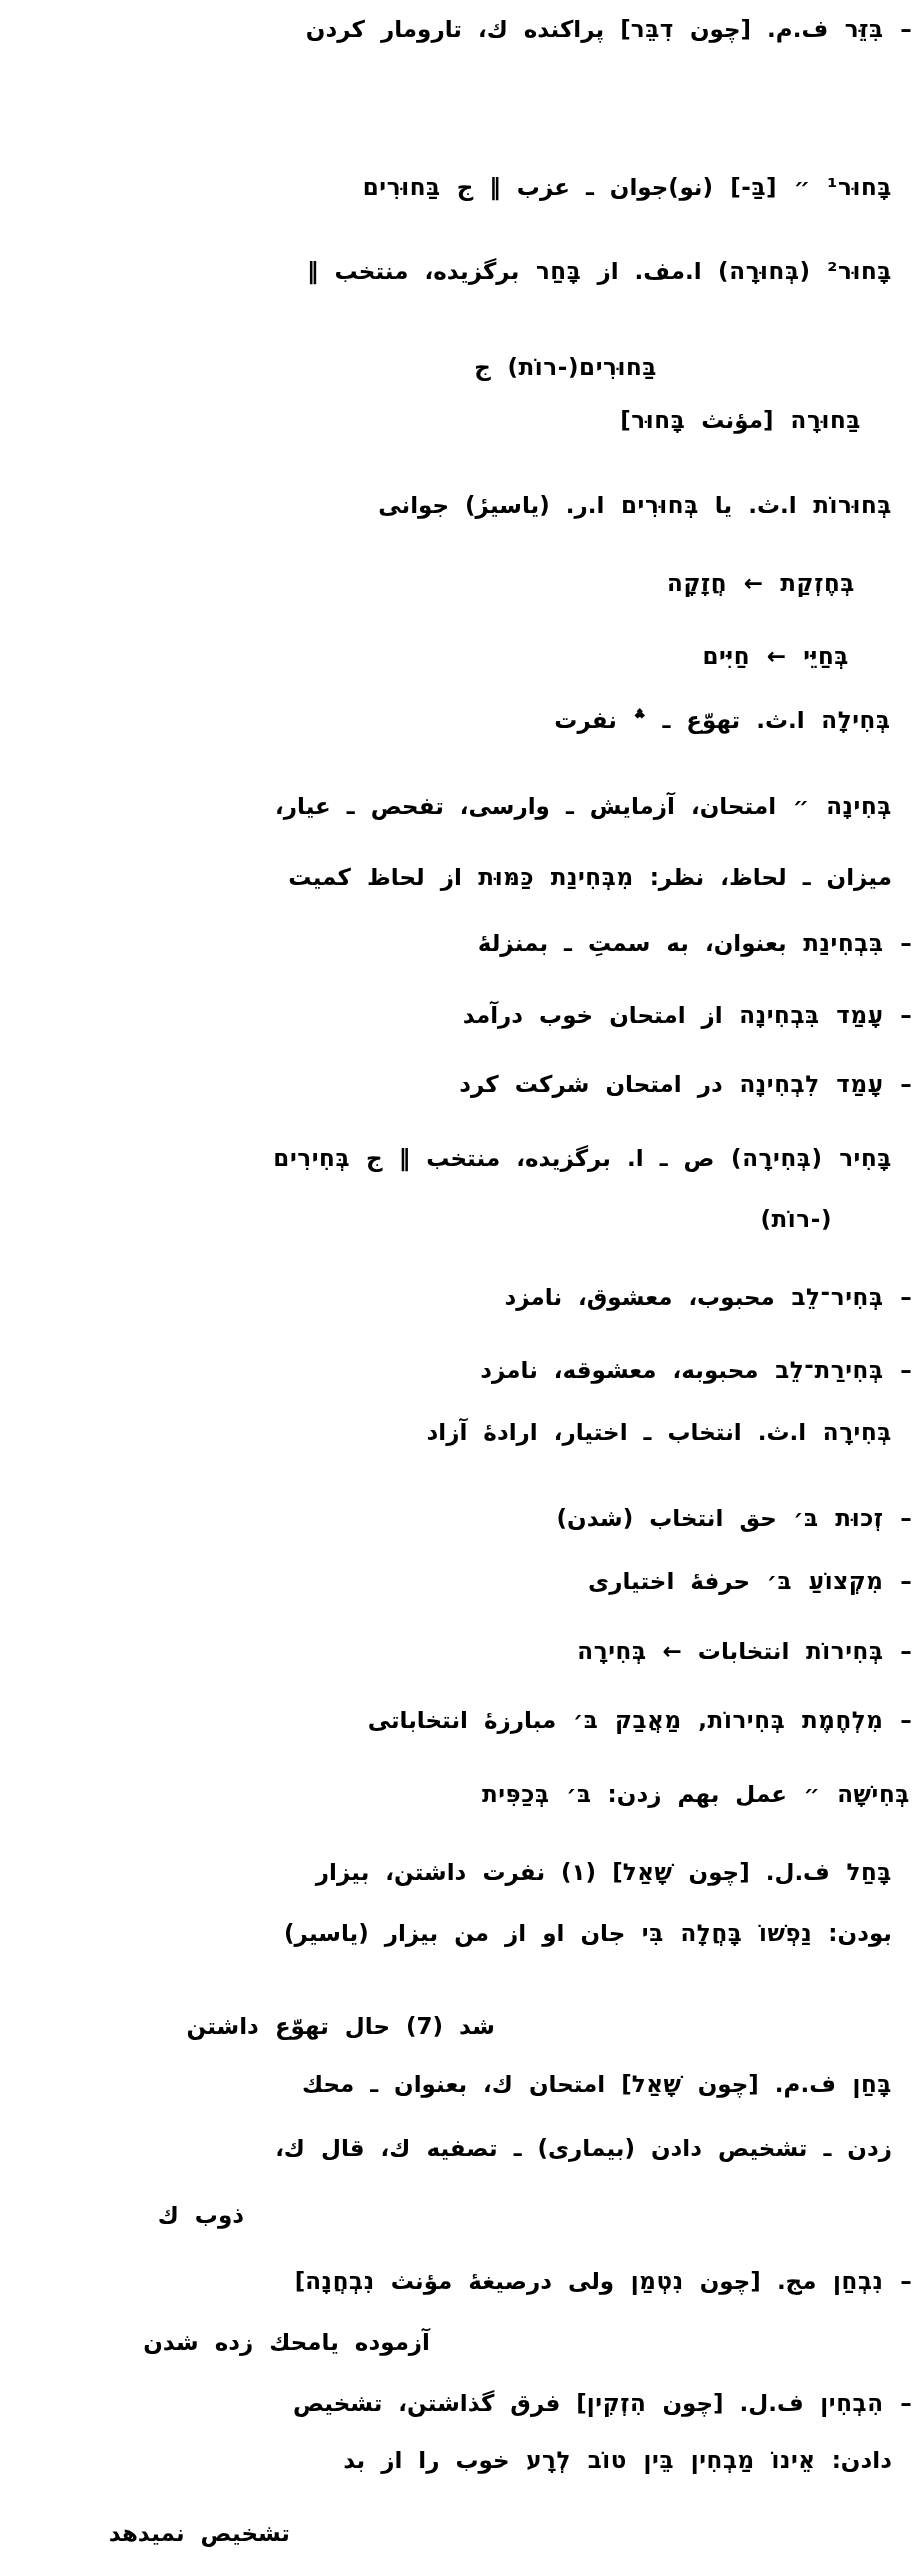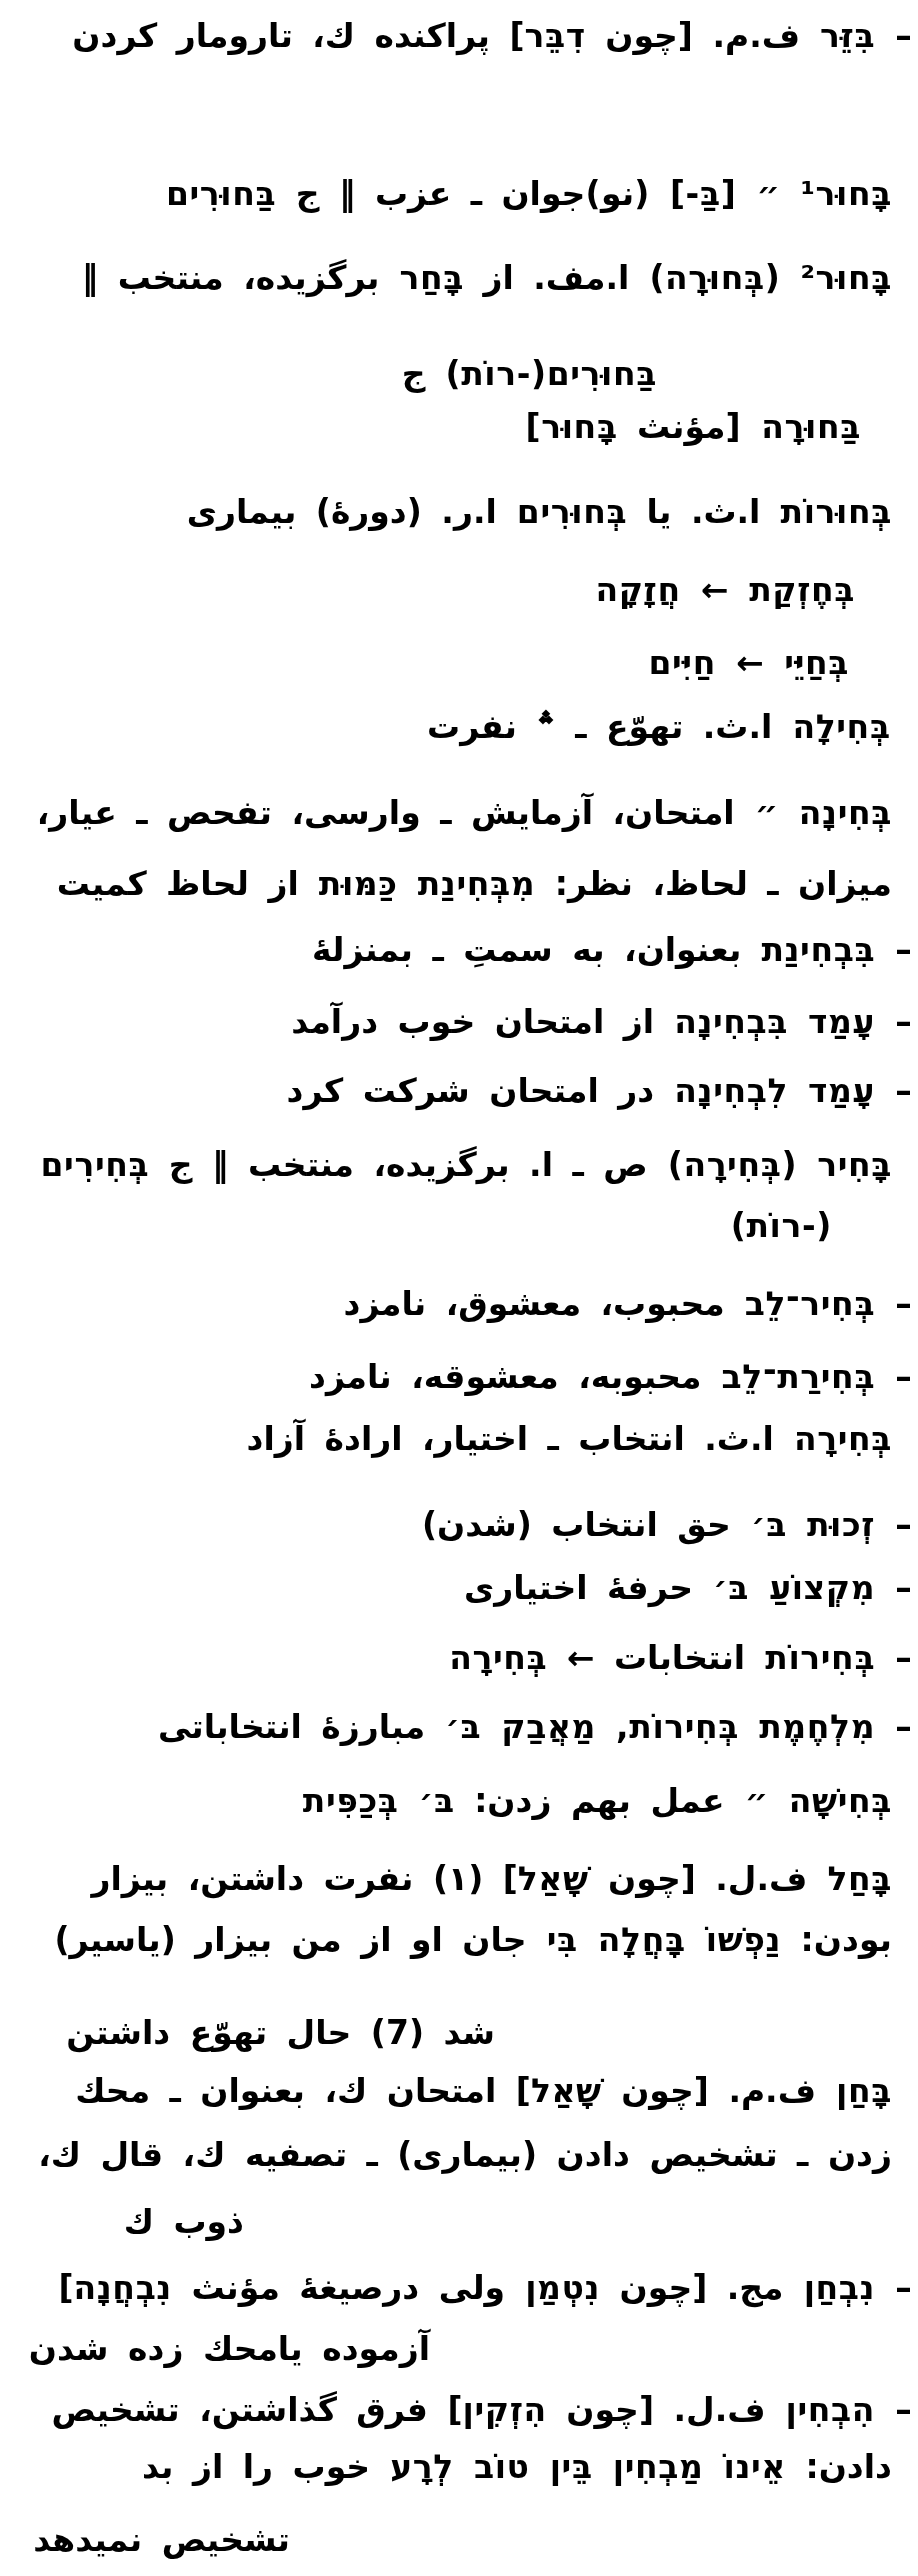--- a/index.html
+++ b/index.html
@@ -19,21 +19,21 @@
   .page {
     position: absolute;
     inset: 0;
     background: #ffffff;
   }
   .line {
     position: absolute;
     direction: rtl;
     unicode-bidi: plaintext;
     white-space: nowrap;
-    font-size: 33px;
+    font-size: 23px;
     line-height: 1.2;
     letter-spacing: 0.6px;
     word-spacing: 8px;
     color: #000000;
   }
   
   .n0  { top: 16px;   right: 5.7px; }
   .n1  { top: 102px;  right: 26px; }
   .n2  { top: 174px;  right: 26px; }
   .n3  { top: 258px;  right: 26px; }
@@ -50,21 +50,21 @@
   .n14 { top: 1071px; right: 5.7px; }
   .n15 { top: 1145px; right: 26px; }
   .n16 { top: 1206px; right: 86px; }
   .n17 { top: 1284px; right: 5.7px; }
   .n18 { top: 1357px; right: 5.7px; }
   .n19 { top: 1419px; right: 26px; }
   .n20 { top: 1505px; right: 5.7px; }
   .n21 { top: 1568px; right: 5.7px; }
   .n22 { top: 1638px; right: 5.7px; }
   .n23 { top: 1707px; right: 5.7px; }
-  .n24 { top: 1781px; right: 26px; }
+  .n24 { top: 1781px; right: 8px; }
   .n25 { top: 1859px; right: 26px; }
   .n26 { top: 1920px; right: 26px; }
   .n27 { top: 2013px; right: 423px; }
   .n28 { top: 2071px; right: 26px; }
   .n29 { top: 2135px; right: 26px; }
   .n30 { top: 2202px; right: 674px; }
   .n31 { top: 2268px; right: 5.7px; }
   .n32 { top: 2329px; right: 488px; }
   .n33 { top: 2390px; right: 5.7px; }
   .n34 { top: 2447px; right: 26px; }
@@ -72,21 +72,21 @@
 </style>
 </head>
 <body>
 
 <div class="page">
   <div class="line n0">– בִּזֵּר ف.م. [چون דִבֵּר] پراكنده ك، تارومار كردن</div>
   <div class="line n2">בָּחוּר¹ ״ [בַּ-] (نو)جوان ـ عزب ‖ ج בַּחוּרִים</div>
   <div class="line n3">בָּחוּר² (בְּחוּרָה) ا.مف. از בָּחַר برگزیده، منتخب ‖</div>
   <div class="line n4">בַּחוּרִים(-רוֹת) ج</div>
   <div class="line n5">בַּחוּרָה [مؤنث בָּחוּר]</div>
-  <div class="line n6">בְּחוּרוֹת ا.ث. یا בְּחוּרִים ا.ر. (دورهٔ) بیماری</div>
+  <div class="line n6">בְּחוּרוֹת ا.ث. یا בְּחוּרִים ا.ر. (یاسیرٔ) جوانی</div>
   <div class="line n7">בְּחֶזְקַת ← חֲזָקָה</div>
   <div class="line n8">בְּחַיֵּי ← חַיִּים</div>
   <div class="line n9">בְּחִילָה ا.ث. تهوّع ـ ؞ نفرت</div>
   <div class="line n10">בְּחִינָה ״ امتحان، آزمایش ـ وارسی، تفحص ـ عیار،</div>
   <div class="line n11">میزان ـ لحاظ، نظر: מִבְּחִינַת כַּמּוּת از لحاظ كمیت</div>
   <div class="line n12">– בִּבְחִינַת بعنوان، به سمتِ ـ بمنزلهٔ</div>
   <div class="line n13">– עָמַד בִּבְחִינָה از امتحان خوب درآمد</div>
   <div class="line n14">– עָמַד לִבְחִינָה در امتحان شركت كرد</div>
   <div class="line n15">בָּחִיר (בְּחִירָה) ص ـ ا. برگزیده، منتخب ‖ ج בְּחִירִים</div>
   <div class="line n16">(-רוֹת)</div>

